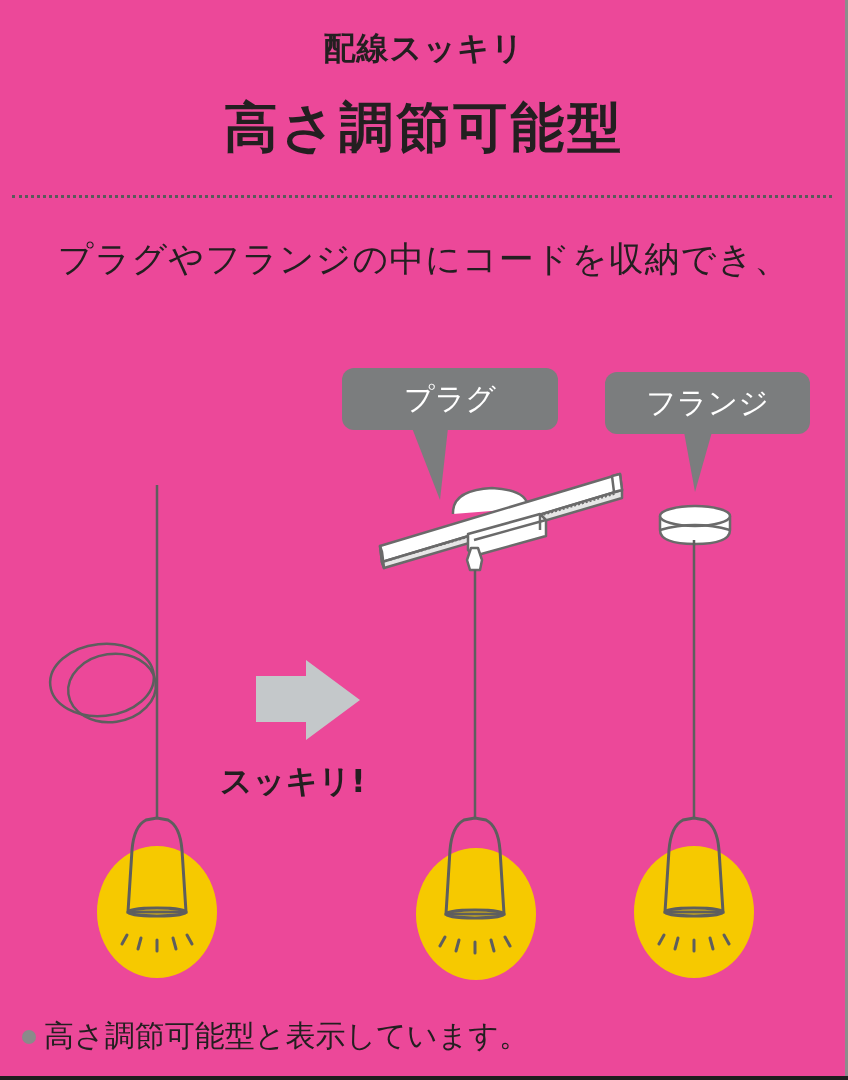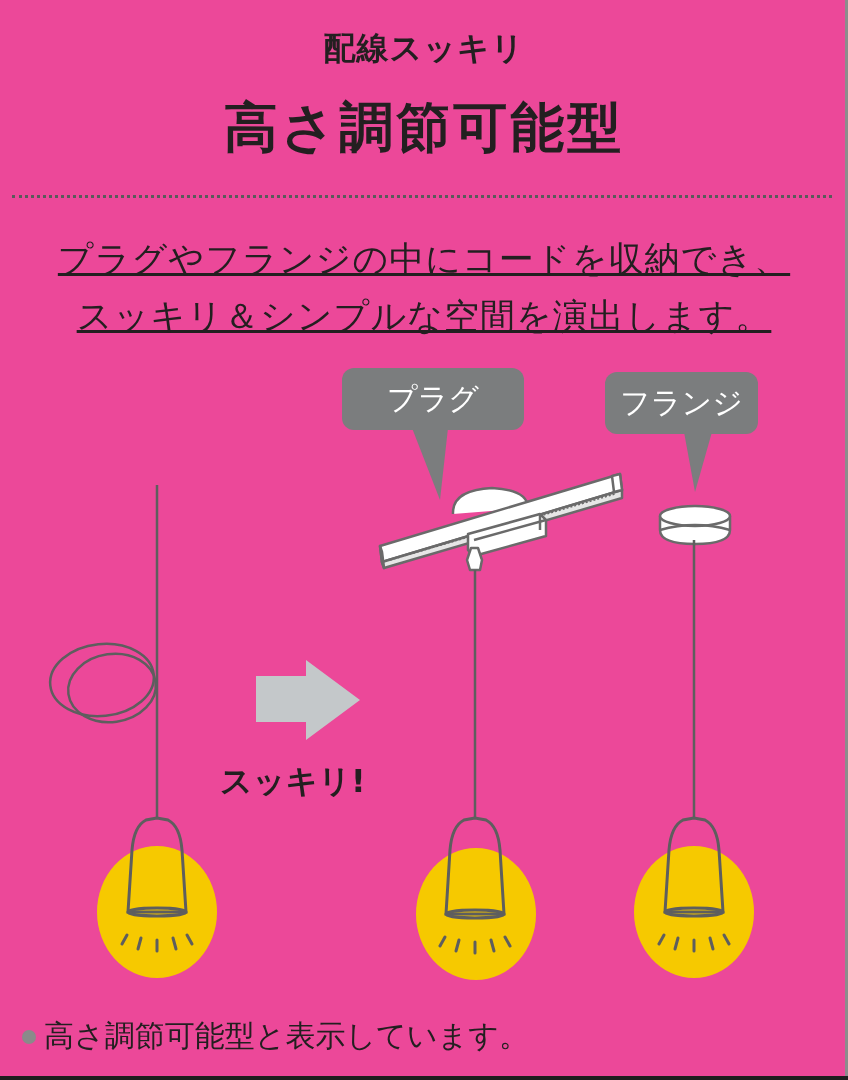--- a/index.html
+++ b/index.html
@@ -59,37 +59,36 @@
       width: 820px; height: 0;
       border-top: 3px dotted #5a5a5a;
     }
     .desc {
       position: absolute;
       left: 0; width: 848px;
       text-align: center;
       font-size: 35px;
       color: #231f20;
       letter-spacing: 1px;
-      text-decoration: underline;
     }
     .desc.l1 { top: 236px; }
     .desc.l2 { top: 293px; }
 
     .bubble {
       position: absolute;
       background: #7b7d7e;
       border-radius: 12px;
       color: #ffffff;
       font-size: 30px;
       text-align: center;
       line-height: 62px;
       height: 62px;
     }
-    .bubble.plug { left: 342px; top: 368px; width: 182px; }
-    .bubble.flange { left: 605px; top: 372px; width: 153px; }
+    .bubble.plug { left: 342px; top: 368px; width: 216px; }
+    .bubble.flange { left: 605px; top: 372px; width: 205px; }
 
     .sukkiri {
       position: absolute;
       left: 220px; top: 760px;
       font-size: 32px;
       font-weight: bold;
       color: #231f20;
     }
     .note {
       position: absolute;
@@ -116,21 +115,20 @@
 <body>
 
 <div class="page">
 
   <div class="subtitle">配線スッキリ</div>
   <div class="title">高さ調節可能型</div>
 
   <div class="divider"></div>
 
   <div class="desc l1">プラグやフランジの中にコードを収納でき、</div>
-  <div class="desc l2">スッキリ＆シンプルな空間を演出します。</div>
 
   <svg class="art" width="848" height="1080" viewBox="0 0 848 1080">
 
     <polygon points="412,428 448,428 440,500" fill="#7b7d7e"></polygon>
     <polygon points="684,432 712,432 695,492" fill="#7b7d7e"></polygon>
 
     <ellipse cx="157" cy="912" rx="60" ry="66" fill="#f6c900"></ellipse>
     <ellipse cx="476" cy="914" rx="60" ry="66" fill="#f6c900"></ellipse>
     <ellipse cx="694" cy="912" rx="60" ry="66" fill="#f6c900"></ellipse>
 

